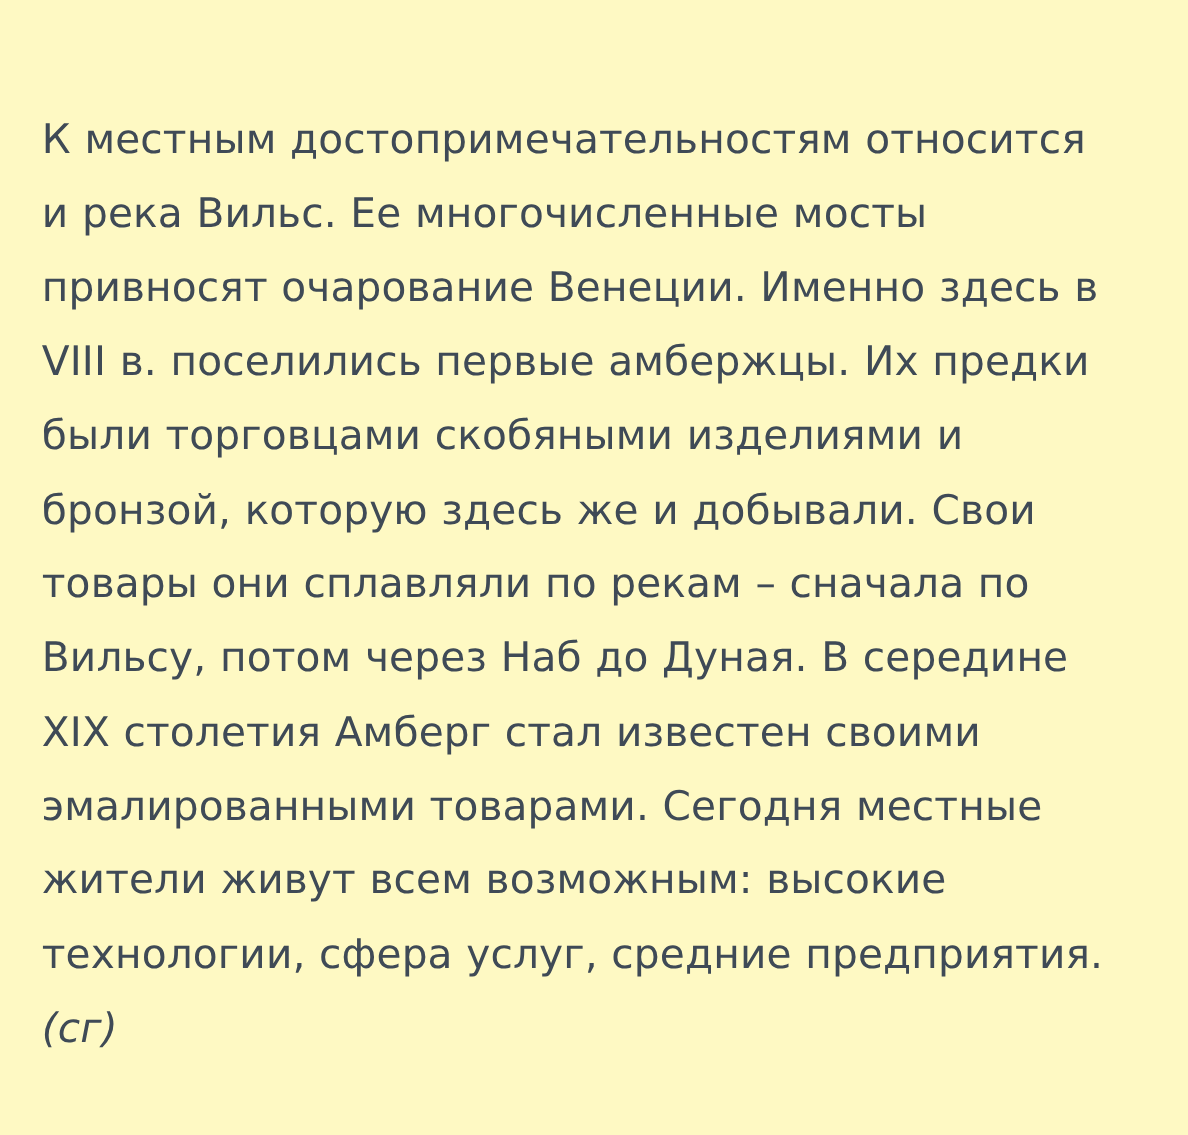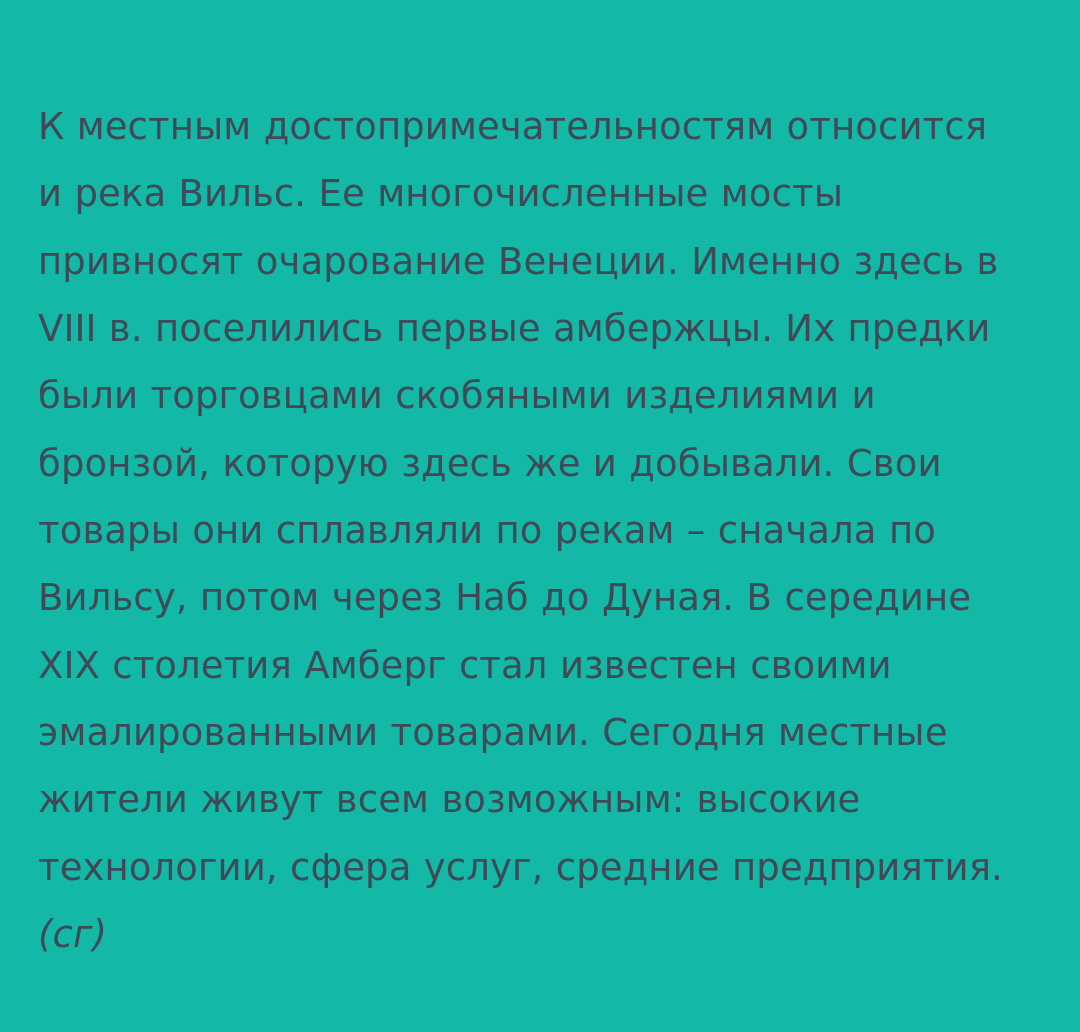--- a/index.html
+++ b/index.html
@@ -12,21 +12,21 @@
     height: 1032px;
     font-family: "DejaVu Sans", "Liberation Sans", sans-serif;
     color: #3f4a56;
     overflow: hidden;
   }
   .page {
     box-sizing: border-box;
     width: 1080px;
     height: 1032px;
     padding: 56px 60px 40px 38px;
-    background: #14b8a6;
+    background: #fef9c3;
   }
   .article-body {
     font-size: 37px;
     line-height: 1.82;
     letter-spacing: 0.1px;
     color: #3f4a56;
     font-weight: 400;
     text-align: left;
     word-spacing: 0.5px;
   }

